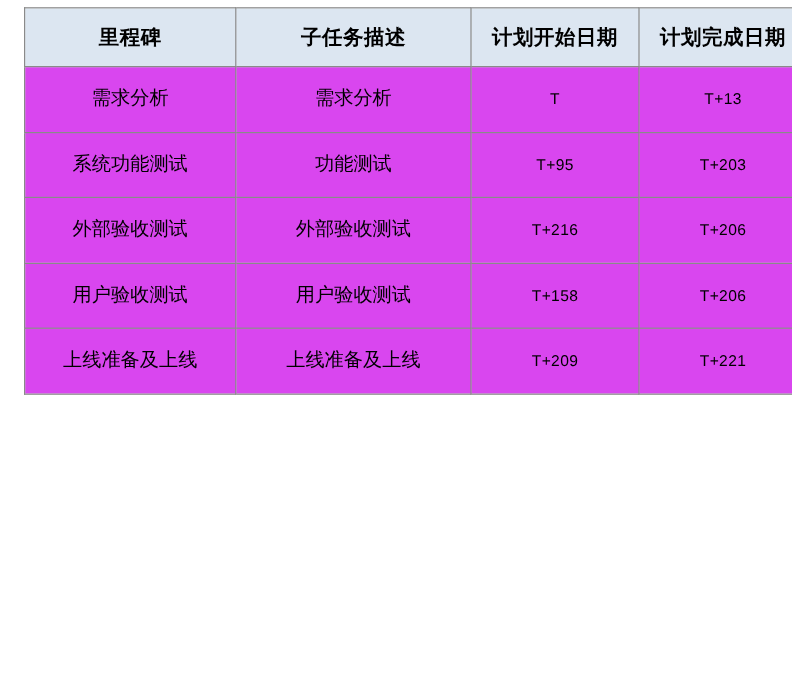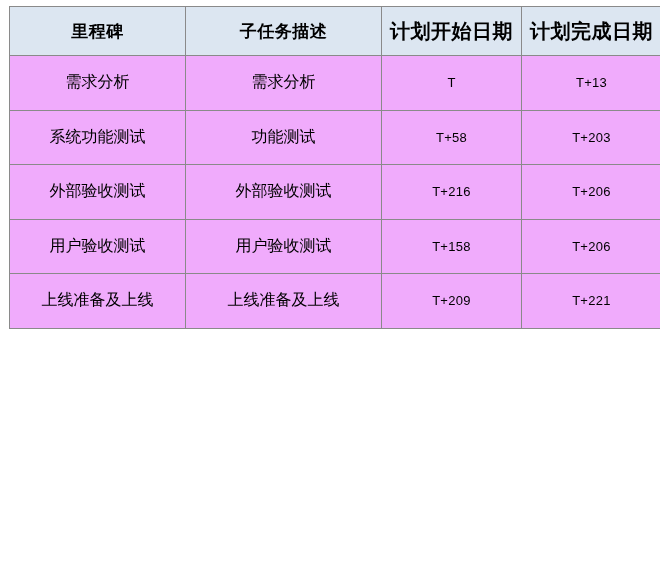--- a/index.html
+++ b/index.html
@@ -10,50 +10,50 @@
   body {
     width: 660px;
     height: 581px;
     font-family: "Liberation Sans", sans-serif;
     overflow: hidden;
   }
   .sheet {
     width: 660px;
     height: 559px;
     box-sizing: border-box;
-    padding: 6px 4px 4px 9px;
+    padding: 6px 4px 4px 20px;
     background: #ffffff;
   }
   table.schedule {
     border-collapse: collapse;
     width: 652px;
     table-layout: fixed;
   }
   table.schedule col.c0 { width: 176px; }
   table.schedule col.c1 { width: 196px; }
   table.schedule col.c2 { width: 140px; }
   table.schedule col.c3 { width: 140px; }
 
   table.schedule th,
   table.schedule td {
     border: 1px solid #8a8a8a;
     text-align: center;
     vertical-align: middle;
     color: #000000;
-    background: #f0abfc;
+    background: #d946ef;
   }
   table.schedule thead th {
     background: #dce6f1;
     font-weight: bold;
     font-size: 17px;
     height: 46px;
     letter-spacing: 0.5px;
   }
   table.schedule thead th.date-head {
-    font-size: 20px;
+    font-size: 17px;
   }
   table.schedule tbody td {
     height: 51.5px;
   }
   td.milestone {
     font-size: 16px;
   }
   td.subtask {
     font-size: 16px;
   }
@@ -84,21 +84,21 @@
     <tbody>
       <tr>
         <td class="milestone">需求分析</td>
         <td class="subtask">需求分析</td>
         <td class="date">T</td>
         <td class="date">T+13</td>
       </tr>
       <tr>
         <td class="milestone">系统功能测试</td>
         <td class="subtask">功能测试</td>
-        <td class="date">T+58</td>
+        <td class="date">T+95</td>
         <td class="date">T+203</td>
       </tr>
       <tr>
         <td class="milestone">外部验收测试</td>
         <td class="subtask">外部验收测试</td>
         <td class="date">T+216</td>
         <td class="date">T+206</td>
       </tr>
       <tr>
         <td class="milestone">用户验收测试</td>

